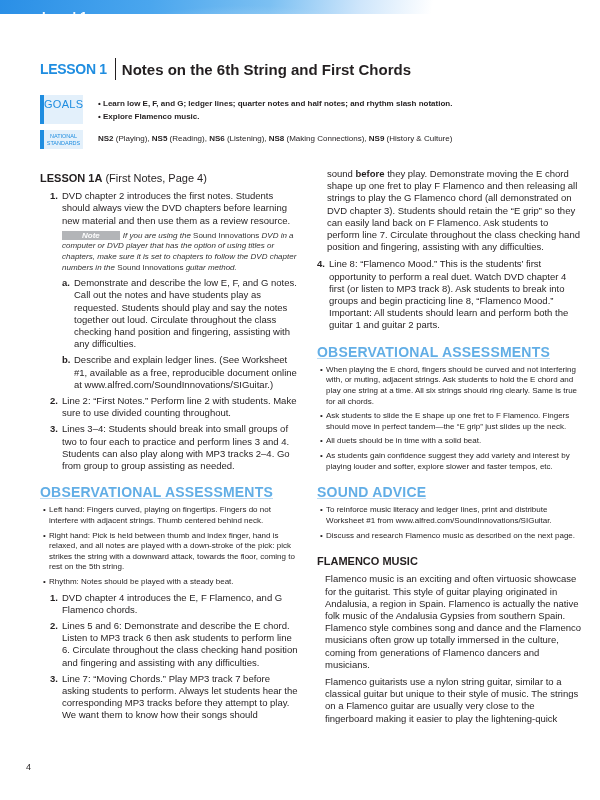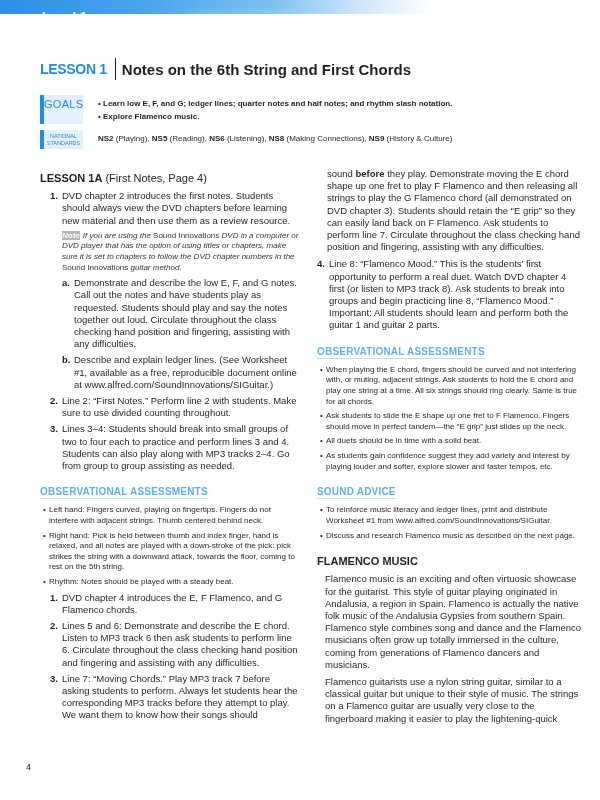--- a/index.html
+++ b/index.html
@@ -29,23 +29,23 @@
   .col.left { left:40px; top:172px; width:260px; }
   .col.right { left:317px; top:168px; width:265px; }
   .h2 { font-size:11px; font-weight:bold; margin:0 0 6px 0; }
   .h2 span.sub { font-weight:normal; }
   .item { display:flex; margin:0 0 4px 0; }
   .item .n { font-weight:bold; min-width:10px; padding-right:2px; }
   .item .t { flex:1; }
   .ind1 { margin-left:10px; }
   .ind2 { margin-left:22px; }
   .note { margin:2px 0 4px 22px; font-style:italic; font-size:8px; line-height:10.6px; color:#333; }
-  .note .badge { background:#b3b5b8; color:#fff; font-weight:bold; font-style:italic; padding:0 0; margin-right:3px; }
+  .note .badge { background:#b3b5b8; color:#fff; font-weight:bold; font-style:italic; padding:0 20px; margin-right:3px; }
   .note .up { font-style:normal; }
-  .sec { color:#62aee6; font-weight:bold; font-size:10px; letter-spacing:0.2px; display:inline-block;
+  .sec { color:#62aee6; font-weight:bold; font-size:14px; letter-spacing:0.2px; display:inline-block;
          border-bottom:1.5px solid #bcdcf4; margin:10px 0 6px 0; }
   .bul { font-size:8px; line-height:10.6px; display:flex; margin:0 0 4px 3px; }
   .bul .d { width:6px; }
   .bul .t { flex:1; }
   .para { font-size:9.5px; line-height:12.2px; margin:0 0 5px 8px; }
   .page-num { position:absolute; left:26px; top:762px; font-size:9px; }
 </style>
 </head>
 <body>
 

